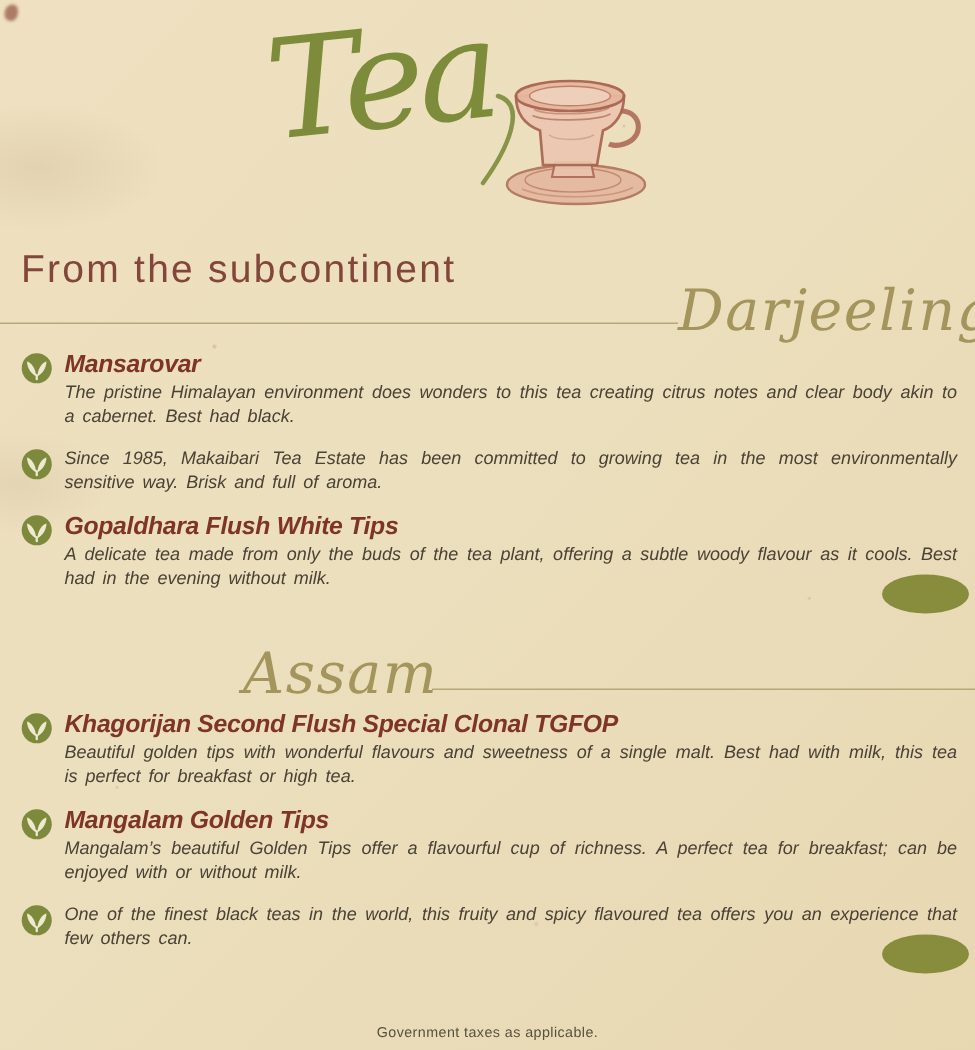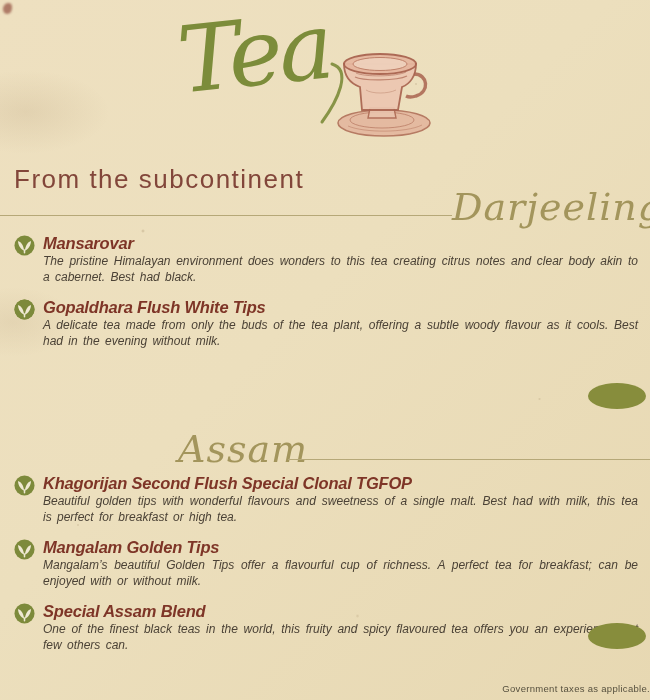--- a/index.html
+++ b/index.html
@@ -42,21 +42,21 @@
   }
   .rule{position:absolute;height:1px;background:#b6a878;}
   .rule-darjeeling{left:0;top:215px;width:452px;}
   .rule-assam{left:288px;top:459px;width:362px;}
   .script-name{
     position:absolute;
     font-family:"DejaVu Serif", serif;font-style:italic;
     color:#a3955c;line-height:1;
   }
   .script-darjeeling{left:452px;top:188px;font-size:38px;letter-spacing:1px;}
-  .script-assam{left:178px;top:430px;font-size:38px;letter-spacing:1px;}
+  .script-assam{left:162px;top:430px;font-size:38px;letter-spacing:1px;}
   
   .item-list{position:absolute;left:14px;width:624px;}
   .list-darjeeling{top:234px;}
   .list-assam{top:474px;}
   .menu-item{position:relative;padding-left:29px;margin-bottom:13px;font-style:italic;}
   .leaf-badge{position:absolute;left:0;top:1px;width:21px;height:21px;}
   .item-title{
     margin:0;color:#7e3527;font-weight:bold;font-size:16.5px;line-height:19px;
     letter-spacing:-0.2px;
   }
@@ -65,21 +65,21 @@
     text-align:justify;text-align-last:left;word-spacing:2px;
   }
   .olive-ellipse{
     position:absolute;width:58px;height:26px;border-radius:50%;
     background:#878d3c;
   }
   .ellipse-1{left:588px;top:383px;}
   .ellipse-2{left:588px;top:623px;}
   
   .footer-note{
-    position:absolute;left:0;right:0;top:683px;text-align:right;
+    position:absolute;left:0;right:0;top:683px;text-align:center;
     font-size:9.5px;color:#56503e;letter-spacing:0.3px;
   }
 </style>
 </head>
 <body>
 
 <div class="page">
 
   <div class="corner-mark"></div>
 
@@ -132,20 +132,21 @@
 
     <div class="menu-item">
       <span class="leaf-badge">
         <svg width="21" height="21" viewBox="0 0 22 22">
           <circle cx="11" cy="11" r="10.5" fill="#7d8a3b"></circle>
           <path d="M10.6 16.5 C10 10.5 7 7 4.2 6.3 C4.4 11 7 15 10.6 16.5 Z" fill="#efe9d2"></path>
           <path d="M11.4 16.5 C12 10.5 15 7 17.8 6.3 C17.6 11 15 15 11.4 16.5 Z" fill="#efe9d2"></path>
           <rect x="10.2" y="15" width="1.6" height="4.4" rx="0.8" fill="#efe9d2"></rect>
         </svg>
       </span>
+      <p class="item-desc">Since 1985, Makaibari Tea Estate has been committed to growing tea in the most environmentally sensitive way. Brisk and full of aroma.</p>
     </div>
 
     <div class="menu-item">
       <span class="leaf-badge">
         <svg width="21" height="21" viewBox="0 0 22 22">
           <circle cx="11" cy="11" r="10.5" fill="#7d8a3b"></circle>
           <path d="M10.6 16.5 C10 10.5 7 7 4.2 6.3 C4.4 11 7 15 10.6 16.5 Z" fill="#efe9d2"></path>
           <path d="M11.4 16.5 C12 10.5 15 7 17.8 6.3 C17.6 11 15 15 11.4 16.5 Z" fill="#efe9d2"></path>
           <rect x="10.2" y="15" width="1.6" height="4.4" rx="0.8" fill="#efe9d2"></rect>
         </svg>
@@ -191,21 +192,20 @@
 
     <div class="menu-item">
       <span class="leaf-badge">
         <svg width="21" height="21" viewBox="0 0 22 22">
           <circle cx="11" cy="11" r="10.5" fill="#7d8a3b"></circle>
           <path d="M10.6 16.5 C10 10.5 7 7 4.2 6.3 C4.4 11 7 15 10.6 16.5 Z" fill="#efe9d2"></path>
           <path d="M11.4 16.5 C12 10.5 15 7 17.8 6.3 C17.6 11 15 15 11.4 16.5 Z" fill="#efe9d2"></path>
           <rect x="10.2" y="15" width="1.6" height="4.4" rx="0.8" fill="#efe9d2"></rect>
         </svg>
       </span>
-      <h2 class="item-title">Special Assam Blend</h2>
       <p class="item-desc">One of the finest black teas in the world, this fruity and spicy flavoured tea offers you an experience that few others can.</p>
     </div>
 
   </div>
 
   <div class="olive-ellipse ellipse-2"></div>
 
   <div class="footer-note">Government taxes as applicable.</div>
 
 </div>

